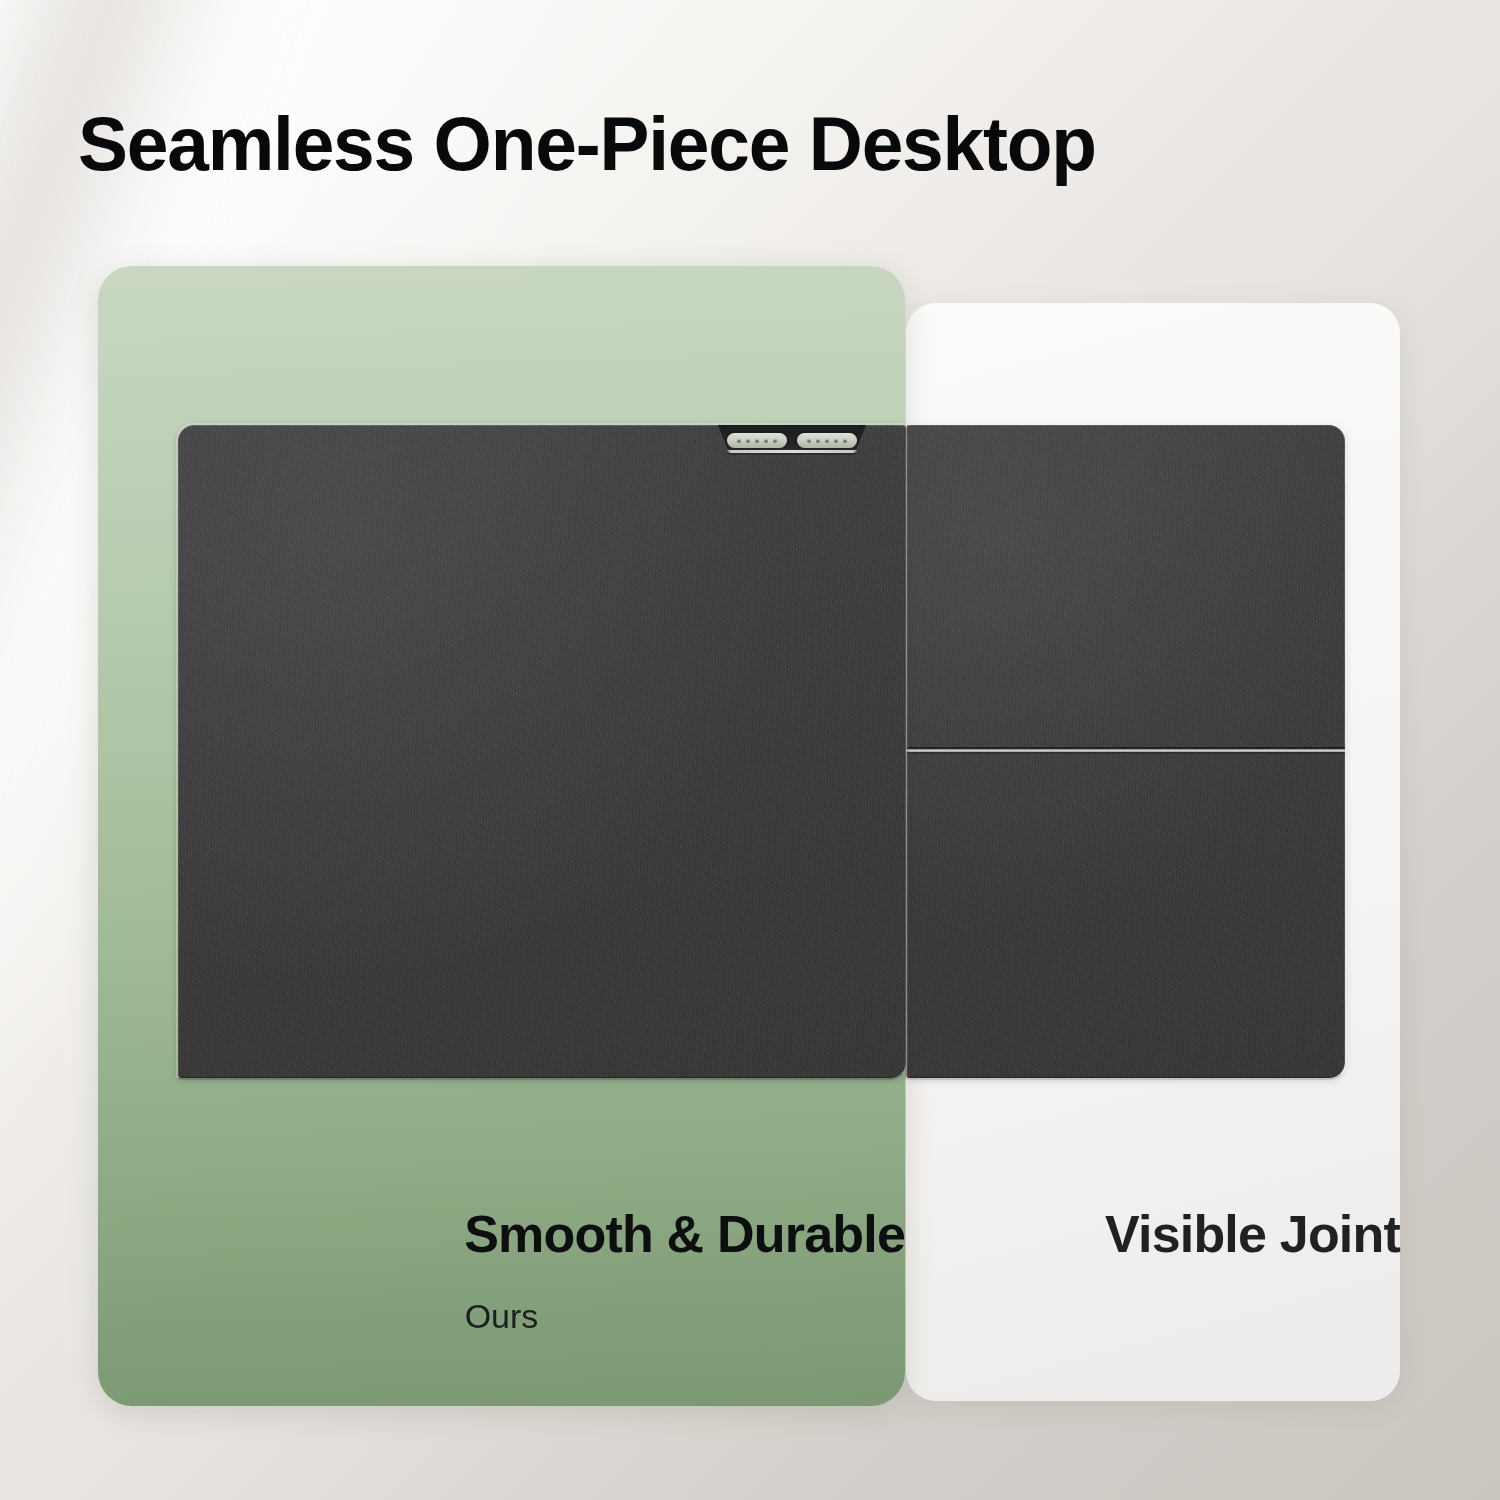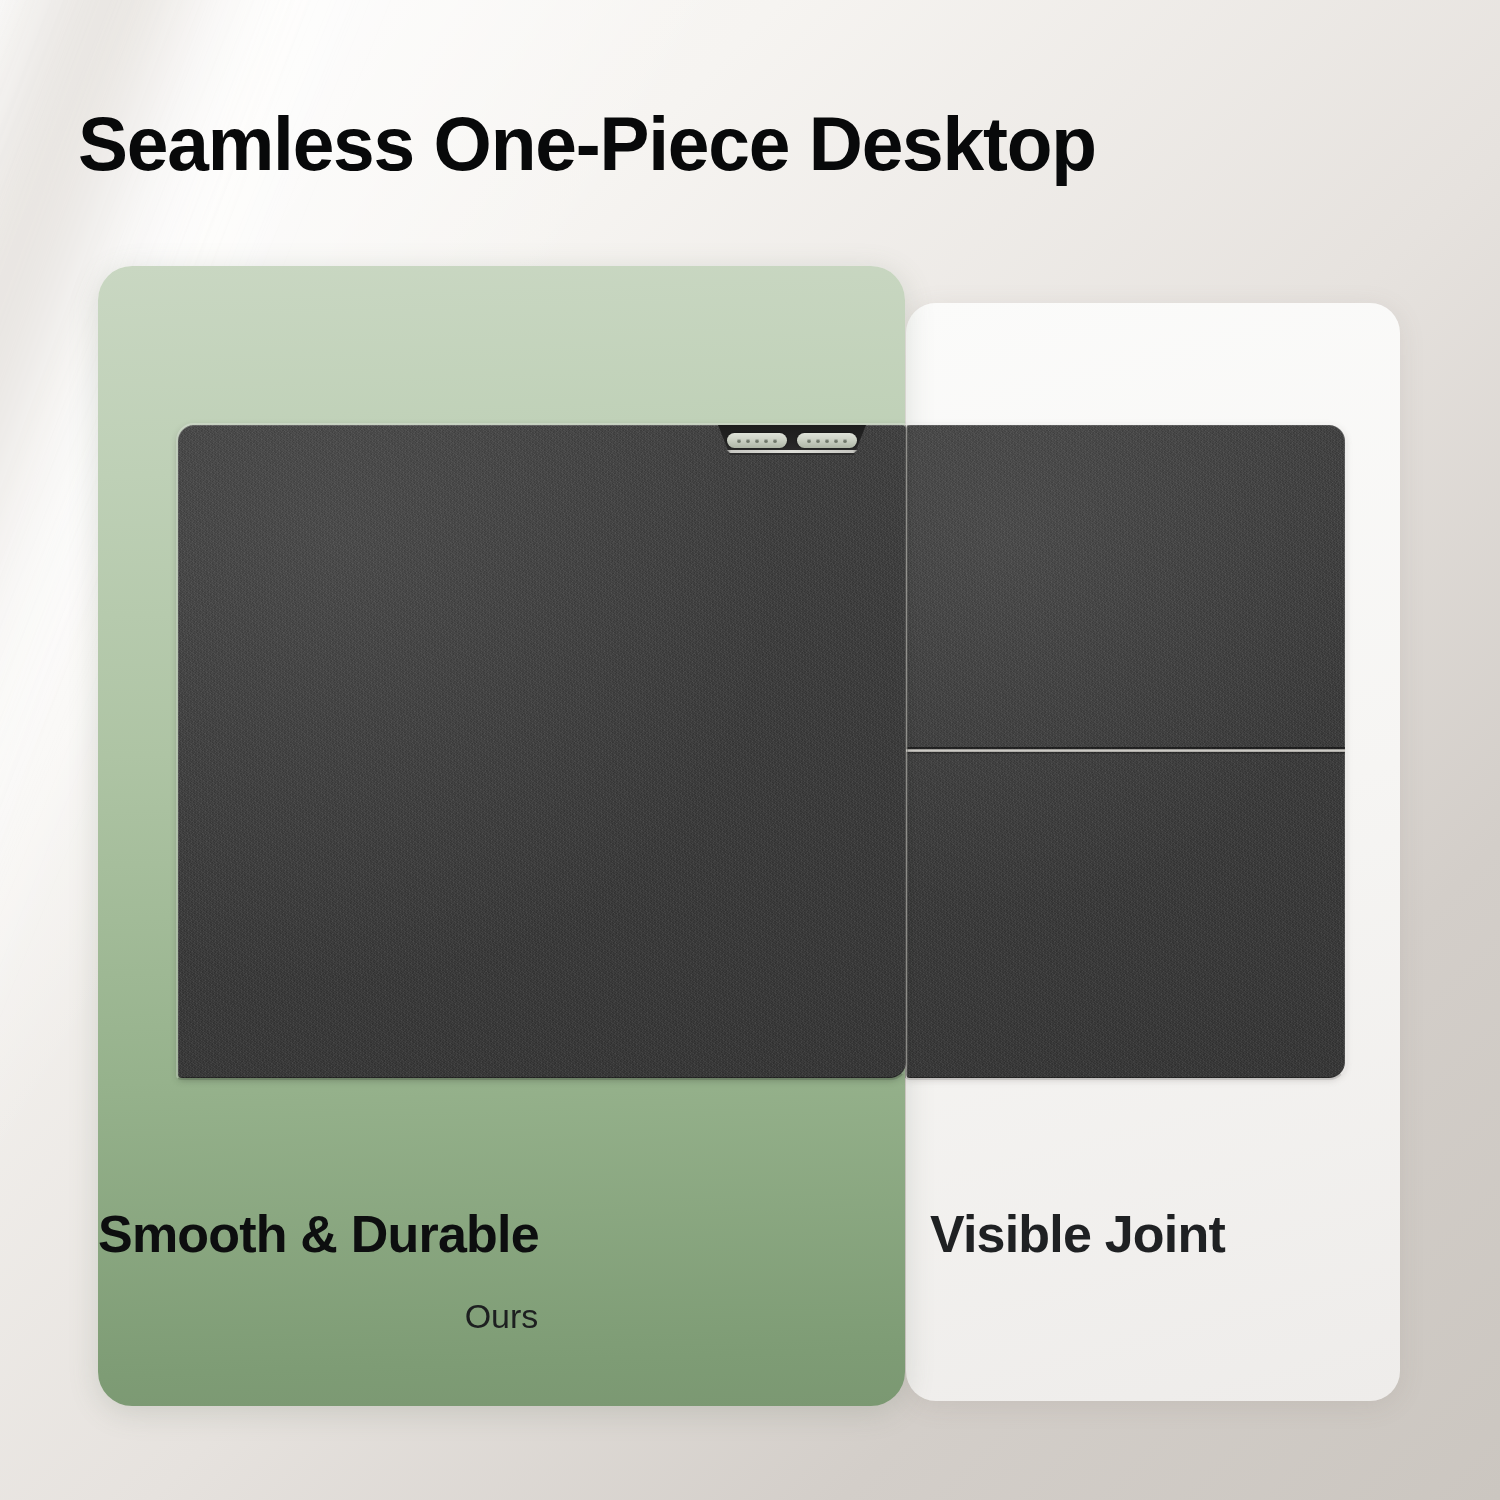--- a/index.html
+++ b/index.html
@@ -217,38 +217,38 @@
     width:3px; height:653px;
     background:linear-gradient(90deg,
       rgba(0,0,0,0.42) 0%,
       rgba(215,213,207,0.55) 45%,
       rgba(0,0,0,0.30) 100%);
   }
 
   
   .cap-head {
     position:absolute;
-    text-align:left;
+    text-align:right;
     font-size:52px;
     font-weight:bold;
     letter-spacing:-0.8px;
     color:#0d0e0f;
     white-space:nowrap;
   }
   .cap-sub {
     position:absolute;
     text-align:center;
     font-size:34px;
     font-weight:normal;
     color:#1d1f20;
     white-space:nowrap;
   }
   #cap-head-ours { left:98px; top:1204px; width:807px; }
   #cap-sub-ours  { left:98px; top:1297px; width:807px; }
-  #cap-head-others { left:906px; top:1204px; width:494px; color:#1f2123;margin-left:24px; }
+  #cap-head-others { left:906px; top:1204px; width:494px; color:#1f2123; }
   #cap-sub-others  { left:906px; top:1297px; width:494px; color:#26282a; }
 </style>
 </head>
 <body>
 
 <div id="stage">
 
   <div id="streak-a"></div>
   <div id="streak-b"></div>
 

